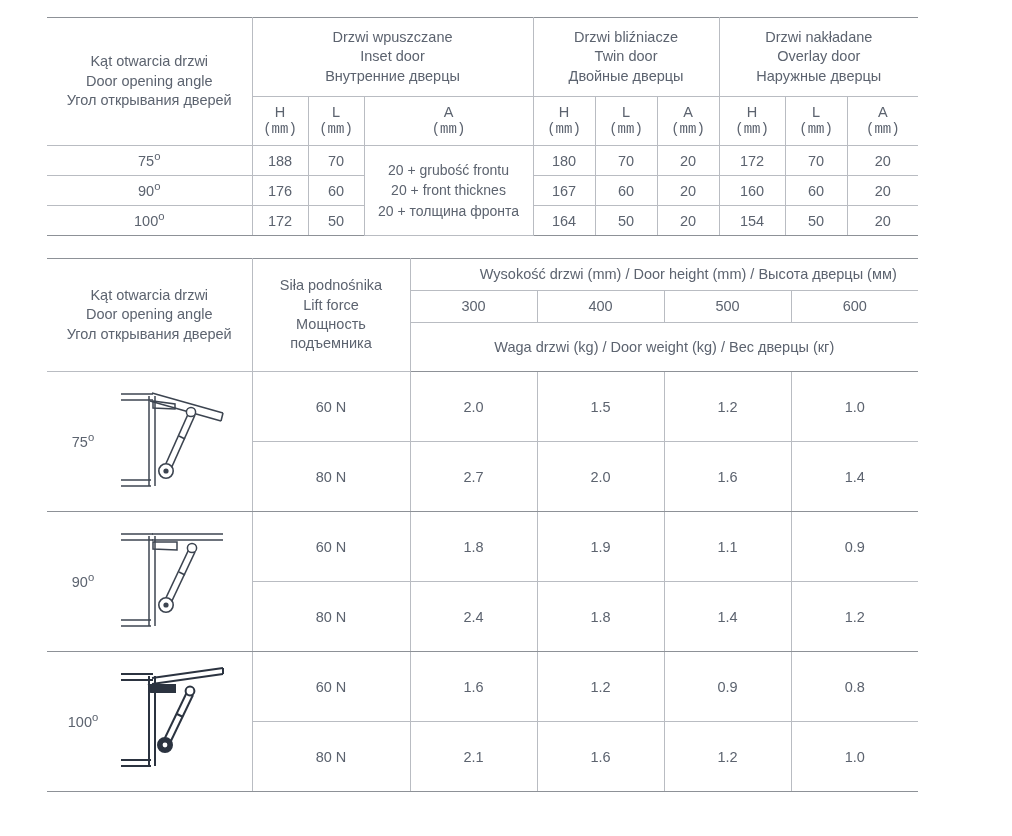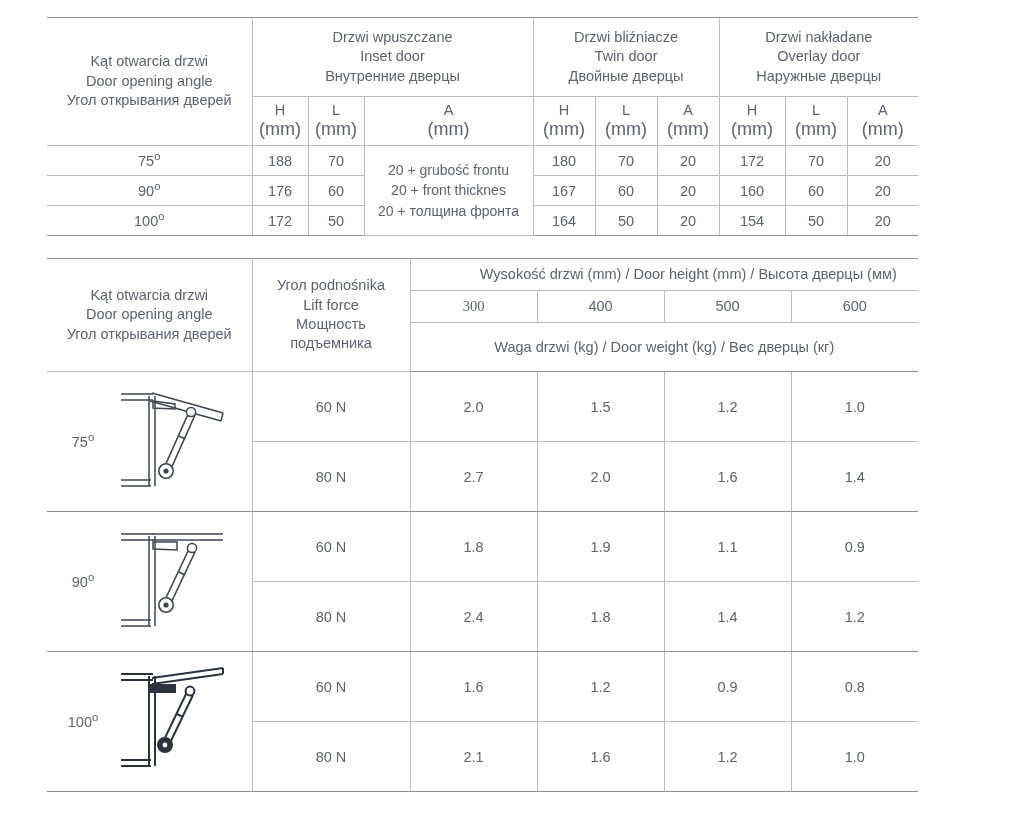--- a/index.html
+++ b/index.html
@@ -26,21 +26,21 @@
     padding:0;
     border:1px solid #b9bcc2;
   }
   
   .tbl .edge-l{border-left:none;}
   .tbl .edge-r{border-right:none;}
   .tbl .edge-t{border-top:1.6px solid #8d9197;}
   .tbl .edge-b{border-bottom:1.6px solid #8d9197;}
 
   .ttl{line-height:1.34;}
-  .sub{font-size:18px;}
+  .sub{font-size:14px;font-family:Liberation Mono, monospace;}
   .deg{font-size:0.78em;vertical-align:super;line-height:0;}
 
   
   #t1{position:absolute;left:47px;top:17px;width:871px;}
   #t1 td{height:26px;}
   #t1 .unit{line-height:1.2;}
   #t1 .angle{font-size:14.5px;}
   #t1 .num{font-size:14.5px;}
   #t1 .note{font-size:14px;line-height:1.45;}
 
@@ -189,29 +189,29 @@
         <col style="width:127px">
     </colgroup>
     <tbody>
       <tr>
         <td class="edge-l edge-t hcell" rowspan="3" style="height:112px;">
           <div>Kąt otwarcia drzwi</div>
           <div>Door opening angle</div>
           <div>Угол  открывания дверей</div>
         </td>
         <td class="edge-t hcell" rowspan="3">
-          <div>Угол podnośnika</div>
+          <div>Siła podnośnika</div>
           <div>Lift force</div>
           <div>Мощность</div>
           <div>подъемника</div>
         </td>
         <td class="edge-t edge-r hcell" colspan="4" style="height:28px;padding-left:48px;">Wysokość drzwi (mm) / Door height (mm) / Высота дверцы (мм)</td>
       </tr>
       <tr>
-        <td style="height:28px;font-family:Liberation Serif, serif;">300</td>
+        <td style="height:28px;">300</td>
         <td>400</td>
         <td>500</td>
         <td class="edge-r">600</td>
       </tr>
       <tr>
         <td class="edge-r grp-b" colspan="4" style="height:44px;">Waga drzwi (kg) / Door weight (kg) / Вес дверцы (кг)</td>
       </tr>
 
       <tr>
         <td class="edge-l grp-t grp-b" rowspan="2" style="height:138px;">

